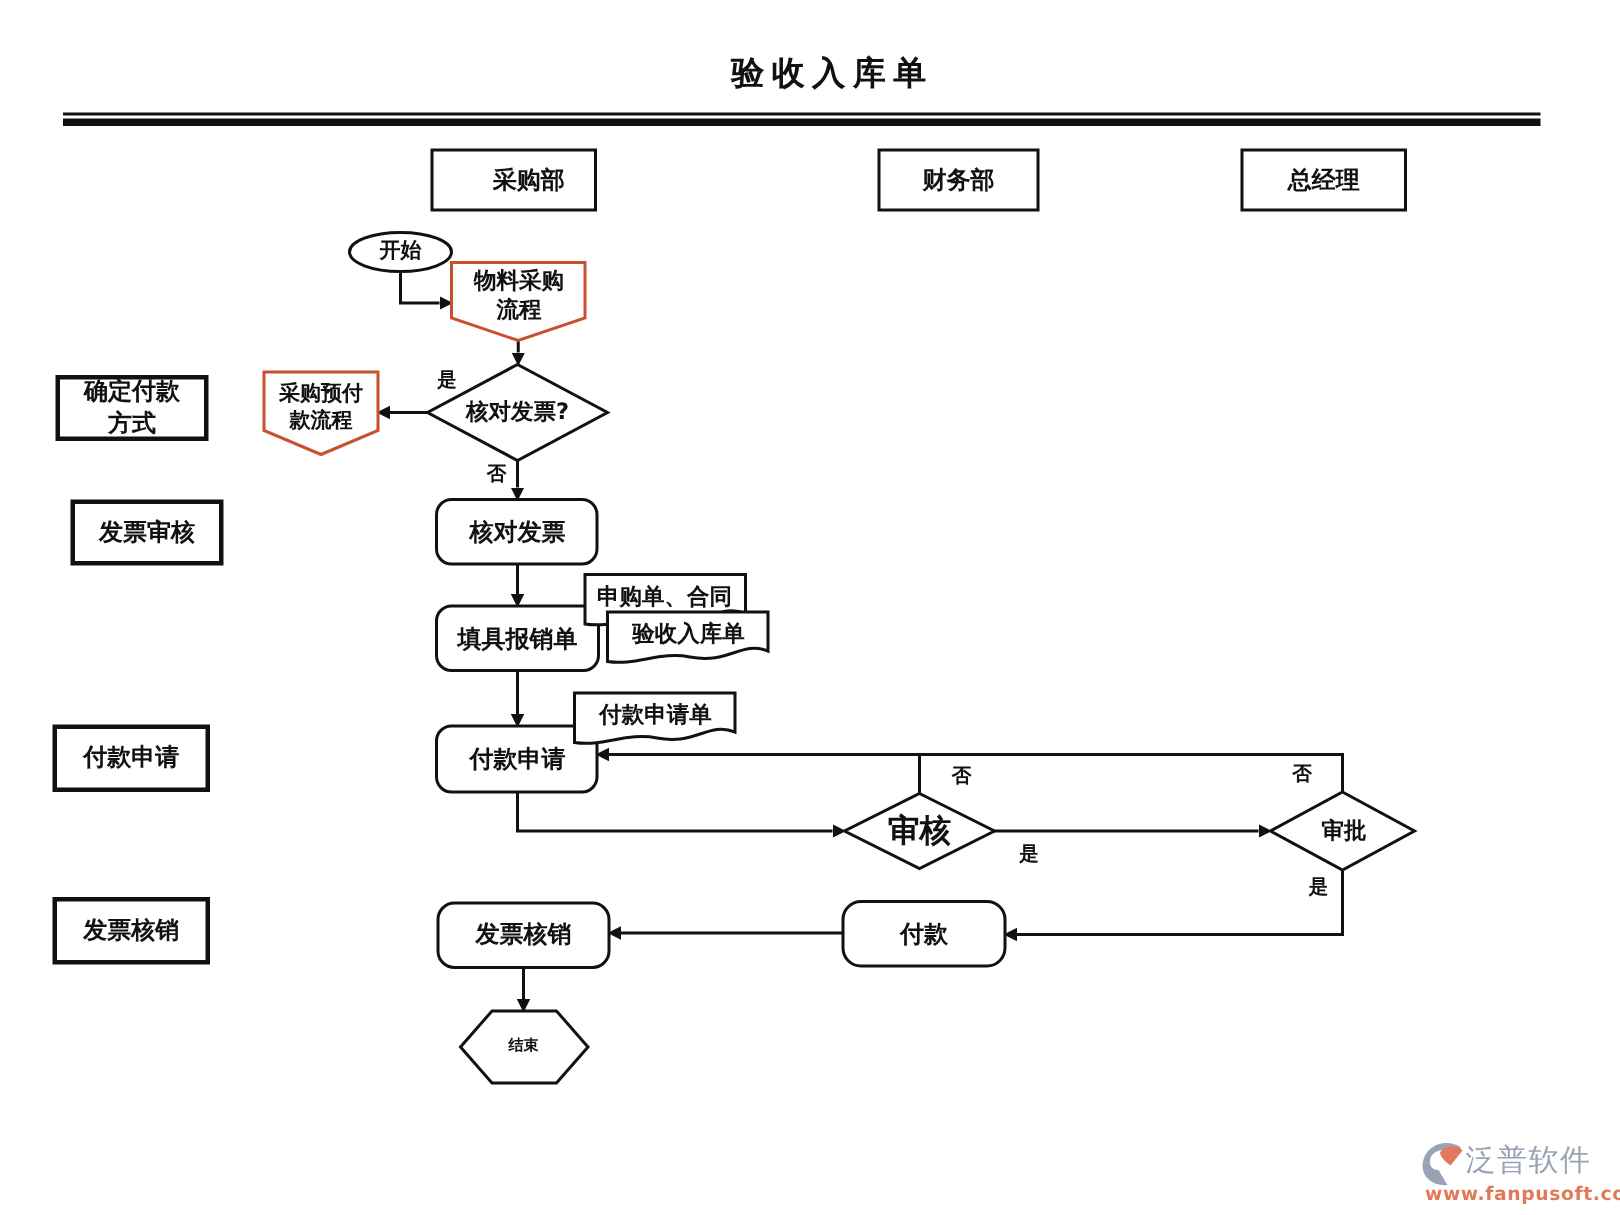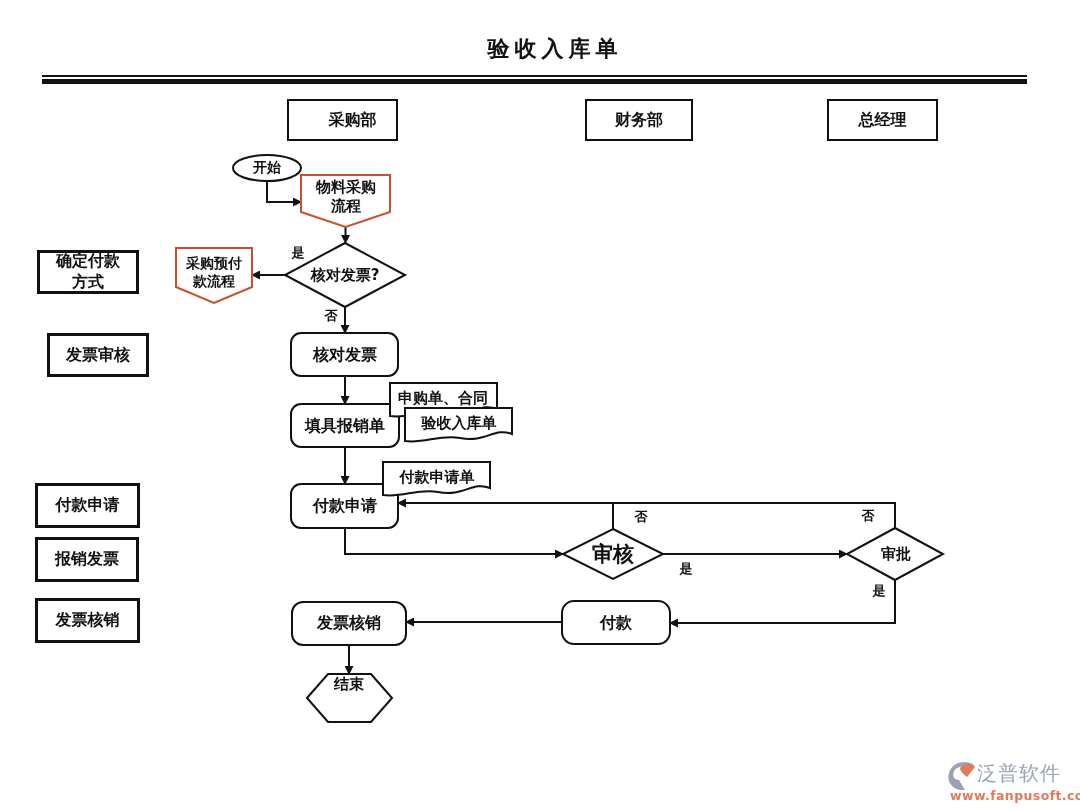--- a/index.html
+++ b/index.html
@@ -63,23 +63,20 @@
 
   <div class="box side" style="left:37px;top:250px;width:102px;height:44px;">
     <span class="wrap" style="max-width:72px;display:block;">确定付款方式</span>
   </div>
   <div class="box side" style="left:37px;top:333px;width:102px;height:44px;margin-left:10px;">
     <span>发票审核</span>
   </div>
   <div class="box side" style="left:35px;top:483px;width:105px;height:45px;">
     <span>付款申请</span>
   </div>
-  <div class="box side" style="left:35px;top:537px;width:104px;height:45px;">
-    <span>报销发票</span>
-  </div>
   <div class="box side" style="left:35px;top:598px;width:105px;height:45px;">
     <span>发票核销</span>
   </div>
 
   <svg class="flow-svg" width="1080" height="810" viewBox="0 0 1080 810">
     <defs>
       <marker id="arw" viewBox="0 0 8 8" refX="0" refY="4" markerWidth="9" markerHeight="9" markerUnits="userSpaceOnUse" orient="auto">
         <path d="M0,0 L8,4 L0,8 Z" fill="#111"></path>
       </marker>
     </defs>
@@ -128,21 +125,21 @@
   <div class="node-text" style="left:345px;top:355px;font-size:16px;text-align:center;">核对发票</div>
   <div class="node-text" style="left:345px;top:426px;font-size:16px;">填具报销单</div>
   <div class="node-text" style="left:443px;top:398px;font-size:15px;">申购单、合同</div>
   <div class="node-text" style="left:459px;top:423px;font-size:15px;">验收入库单</div>
   <div class="node-text" style="left:437px;top:477px;font-size:15px;">付款申请单</div>
   <div class="node-text" style="left:345px;top:506px;font-size:16px;">付款申请</div>
   <div class="node-text" style="left:613px;top:554px;font-size:21px;">审核</div>
   <div class="node-text" style="left:896px;top:554px;font-size:15px;">审批</div>
   <div class="node-text" style="left:616px;top:623px;font-size:16px;">付款</div>
   <div class="node-text" style="left:349px;top:623px;font-size:16px;">发票核销</div>
-  <div class="node-text" style="left:349px;top:684px;font-size:15px;">结束</div>
+  <div class="node-text" style="left:349px;top:698px;font-size:10px;">结束</div>
 
   <div class="edge-label" style="left:298px;top:253px;">是</div>
   <div class="edge-label" style="left:331px;top:316px;">否</div>
   <div class="edge-label" style="left:641px;top:517px;">否</div>
   <div class="edge-label" style="left:686px;top:569px;">是</div>
   <div class="edge-label" style="left:868px;top:516px;">否</div>
   <div class="edge-label" style="left:879px;top:591px;">是</div>
 
   <div class="logo-name">泛普软件</div>
   <div class="logo-url">www.fanpusoft.com</div>

